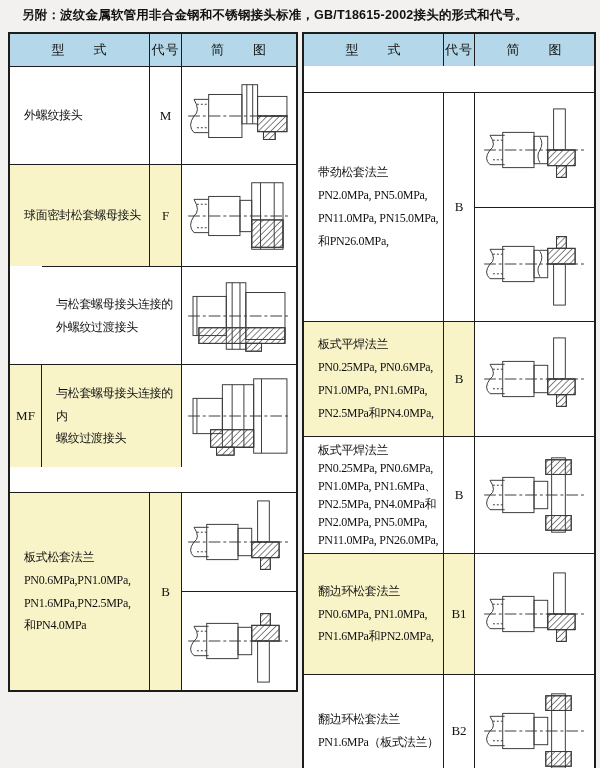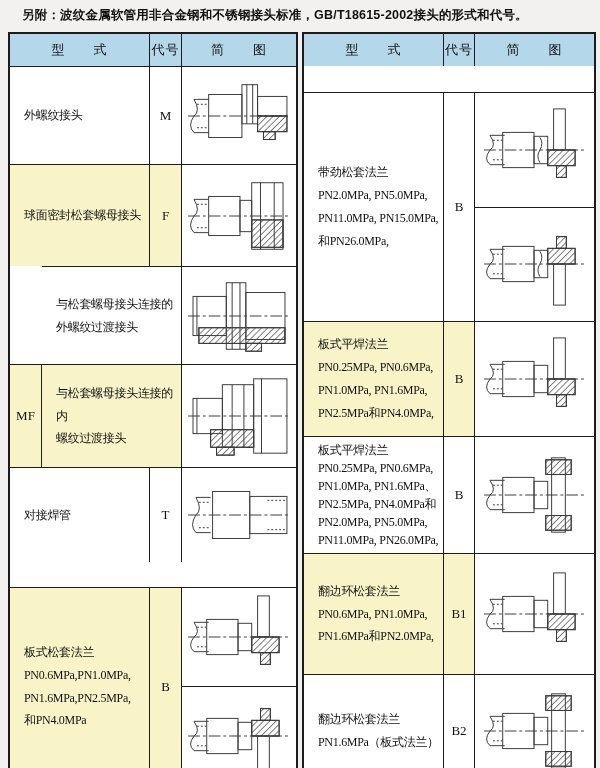--- a/index.html
+++ b/index.html
@@ -167,43 +167,20 @@
               <rect x="68" y="8" width="34" height="76"></rect>
               <line x1="76" y1="8" x2="76" y2="84"></line>
               <rect x="24" y="60" width="44" height="18" fill="url(#h4)"></rect>
               <rect x="24" y="60" width="44" height="18"></rect>
               <rect x="30" y="78" width="18" height="8" fill="url(#h4)"></rect>
               <rect x="30" y="78" width="18" height="8"></rect>
             </svg>
           </div>
         </div>
       </div>
-      <div class="trow bordered" style="height: 94px;">
-        <div class="cell c1 type-cell">对接焊管</div>
-        <div class="cell c2 code-cell">T</div>
-        <div class="cell c3 dia-cell">
-          <div class="dia">
-            <svg width="106" height="90" viewBox="0 0 106 92" fill="none" stroke="#3a3a3a" stroke-width="1">
-              <defs>
-                <pattern id="h5" width="4.5" height="4.5" patternUnits="userSpaceOnUse" patternTransform="rotate(45)">
-                  <line x1="0" y1="0" x2="0" y2="4.5" stroke="#3a3a3a" stroke-width="1.3"></line>
-                </pattern>
-              </defs>
-              <line x1="1" y1="46" x2="105" y2="46" stroke-dasharray="12 3 3 3"></line>
-              <path d="M24 28 H9 q7 12.6 0 18 q-7 10.799999999999999 0 18 M9 64 H24"></path>
-              <line x1="12" y1="33" x2="23" y2="33" stroke-dasharray="2 2"></line>
-              <line x1="12" y1="59" x2="23" y2="59" stroke-dasharray="2 2"></line>
-              <rect x="26" y="22" width="38" height="48"></rect>
-              <rect x="64" y="27" width="38" height="38"></rect>
-              <line x1="82" y1="31" x2="101" y2="31" stroke-dasharray="2 2"></line>
-              <line x1="82" y1="61" x2="101" y2="61" stroke-dasharray="2 2"></line>
-            </svg>
-          </div>
-        </div>
-      </div>
       <div class="trow bordered" style="height: 197px; margin-top: 25px;">
         <div class="cell c1 type-cell hl">板式松套法兰
 PN0.6MPa,PN1.0MPa,
 PN1.6MPa,PN2.5MPa,
 和PN4.0MPa</div>
         <div class="cell c2 code-cell hl">B</div>
         <div class="cell c3 dia-cell">
           <div class="dia">
             <svg width="106" height="90" viewBox="0 0 106 92" fill="none" stroke="#3a3a3a" stroke-width="1">
               <defs>

